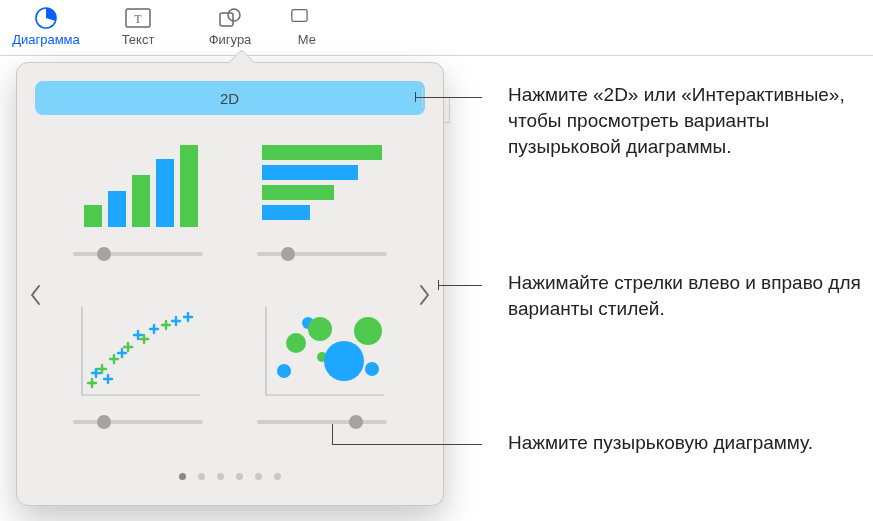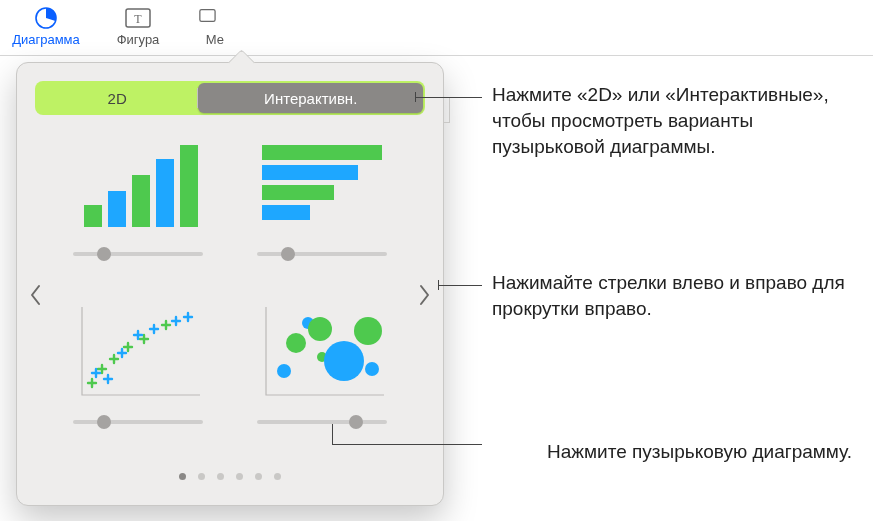--- a/index.html
+++ b/index.html
@@ -59,21 +59,21 @@
     background: #eeedec;
     border-left: 1px solid #c9c8c6;
     border-top: 1px solid #c9c8c6;
     transform: rotate(45deg);
     border-top-left-radius: 4px;
   }
   .seg {
     margin: 18px 18px 10px 18px;
     height: 34px;
     display: flex;
-    background: #bef264;
+    background: #7dd3fc;
     border-radius: 8px;
     padding: 2px;
     align-items: stretch;
   }
   .seg-item {
     flex: 1;
     display: flex;
     align-items: center;
     justify-content: center;
     font-size: 15px;
@@ -168,20 +168,21 @@
   }
   .dot.active { background: #8a8886; }
 
   
   .callout {
     position: absolute;
     font-size: 19px;
     line-height: 26px;
     color: #222;
     width: 360px;
+    margin-left: 16px;
   }
   .leader {
     position: absolute;
     border-top: 1px solid #444;
   }
   .leader-v {
     position: absolute;
     border-left: 1px solid #444;
   }
   .leader-tick {
@@ -216,43 +217,49 @@
     </div>
     <span class="label">Диаграмма</span>
   </div>
   <div class="toolbar-item">
     <div class="ticon">
       <svg width="26" height="20" viewBox="0 0 26 20">
           <rect x="1" y="1" width="24" height="18" rx="2" fill="none" stroke="currentColor" stroke-width="1.5"></rect>
           <text x="13" y="15" text-anchor="middle" font-size="12" fill="currentColor" font-family="serif">T</text>
         </svg>
     </div>
+    <span class="label">Текст</span>
+  </div>
+  <div class="toolbar-item">
+    <div class="ticon">
+      <svg width="24" height="22" viewBox="0 0 24 22">
+          <rect x="2" y="6" width="13" height="13" rx="2" fill="none" stroke="currentColor" stroke-width="1.5"></rect>
+          <circle cx="16" cy="8" r="6" fill="none" stroke="currentColor" stroke-width="1.5"></circle>
+        </svg>
+    </div>
     <span class="label">Фигура</span>
   </div>
   <div class="toolbar-item" style="width:40px;align-items:flex-end;padding-left:6px">
     <div class="ticon" style="margin-left:-2px">
       <svg width="22" height="20" viewBox="0 0 26 22">
           <rect x="1" y="1" width="18" height="14" rx="2" fill="none" stroke="currentColor" stroke-width="1.5"></rect>
         </svg>
     </div>
     <span class="label">Ме</span>
   </div>
 </div>
 
 <div class="popover">
   <div class="edge-marker"></div>
 
   <div class="seg">
     <div class="seg-item">
         <span>2D</span>
       </div>
     <div class="seg-divider"></div>
-    <div class="seg-item active">
-        <span>Интерактивн.</span>
-      </div>
   </div>
 
   <div class="grid-wrap">
     <div class="arrow-btn left">
       <svg width="14" height="22" viewBox="0 0 14 22">
           <polyline points="10,2 3,11 10,20" fill="none" stroke="currentColor" stroke-width="2" stroke-linecap="round" stroke-linejoin="round"></polyline>
         </svg>
     </div>
     <div class="arrow-btn right">
       <svg width="14" height="22" viewBox="0 0 14 22">
@@ -369,17 +376,17 @@
     <div class="dot"></div>
   </div>
 </div>
 
 <div class="leader" style="left:415px; top:97px; width:67px;"></div>
 <div class="leader-tick" style="left:415px; top:92px; height:10px;"></div>
 <div class="callout" style="left:492px; top:82px;">Нажмите «2D» или «Интерактивные», чтобы просмотреть варианты пузырьковой диаграммы.</div>
 
 <div class="leader" style="left:438px; top:285px; width:44px;"></div>
 <div class="leader-tick" style="left:438px; top:280px; height:10px;"></div>
-<div class="callout" style="left:492px; top:270px;">Нажимайте стрелки влево и вправо для прокрутки вправо.</div>
+<div class="callout" style="left:492px; top:270px;">Нажимайте стрелки влево и вправо для варианты стилей.</div>
 
 <div class="leader" style="left:332px; top:444px; width:150px;"></div>
 <div class="leader-v" style="left:332px; top:424px; height:20px;"></div>
-<div class="callout" style="left:492px; top:439px;text-align:right;">Нажмите пузырьковую диаграмму.</div>
+<div class="callout" style="left:492px; top:430px;">Нажмите пузырьковую диаграмму.</div>
 
 </body></html>

